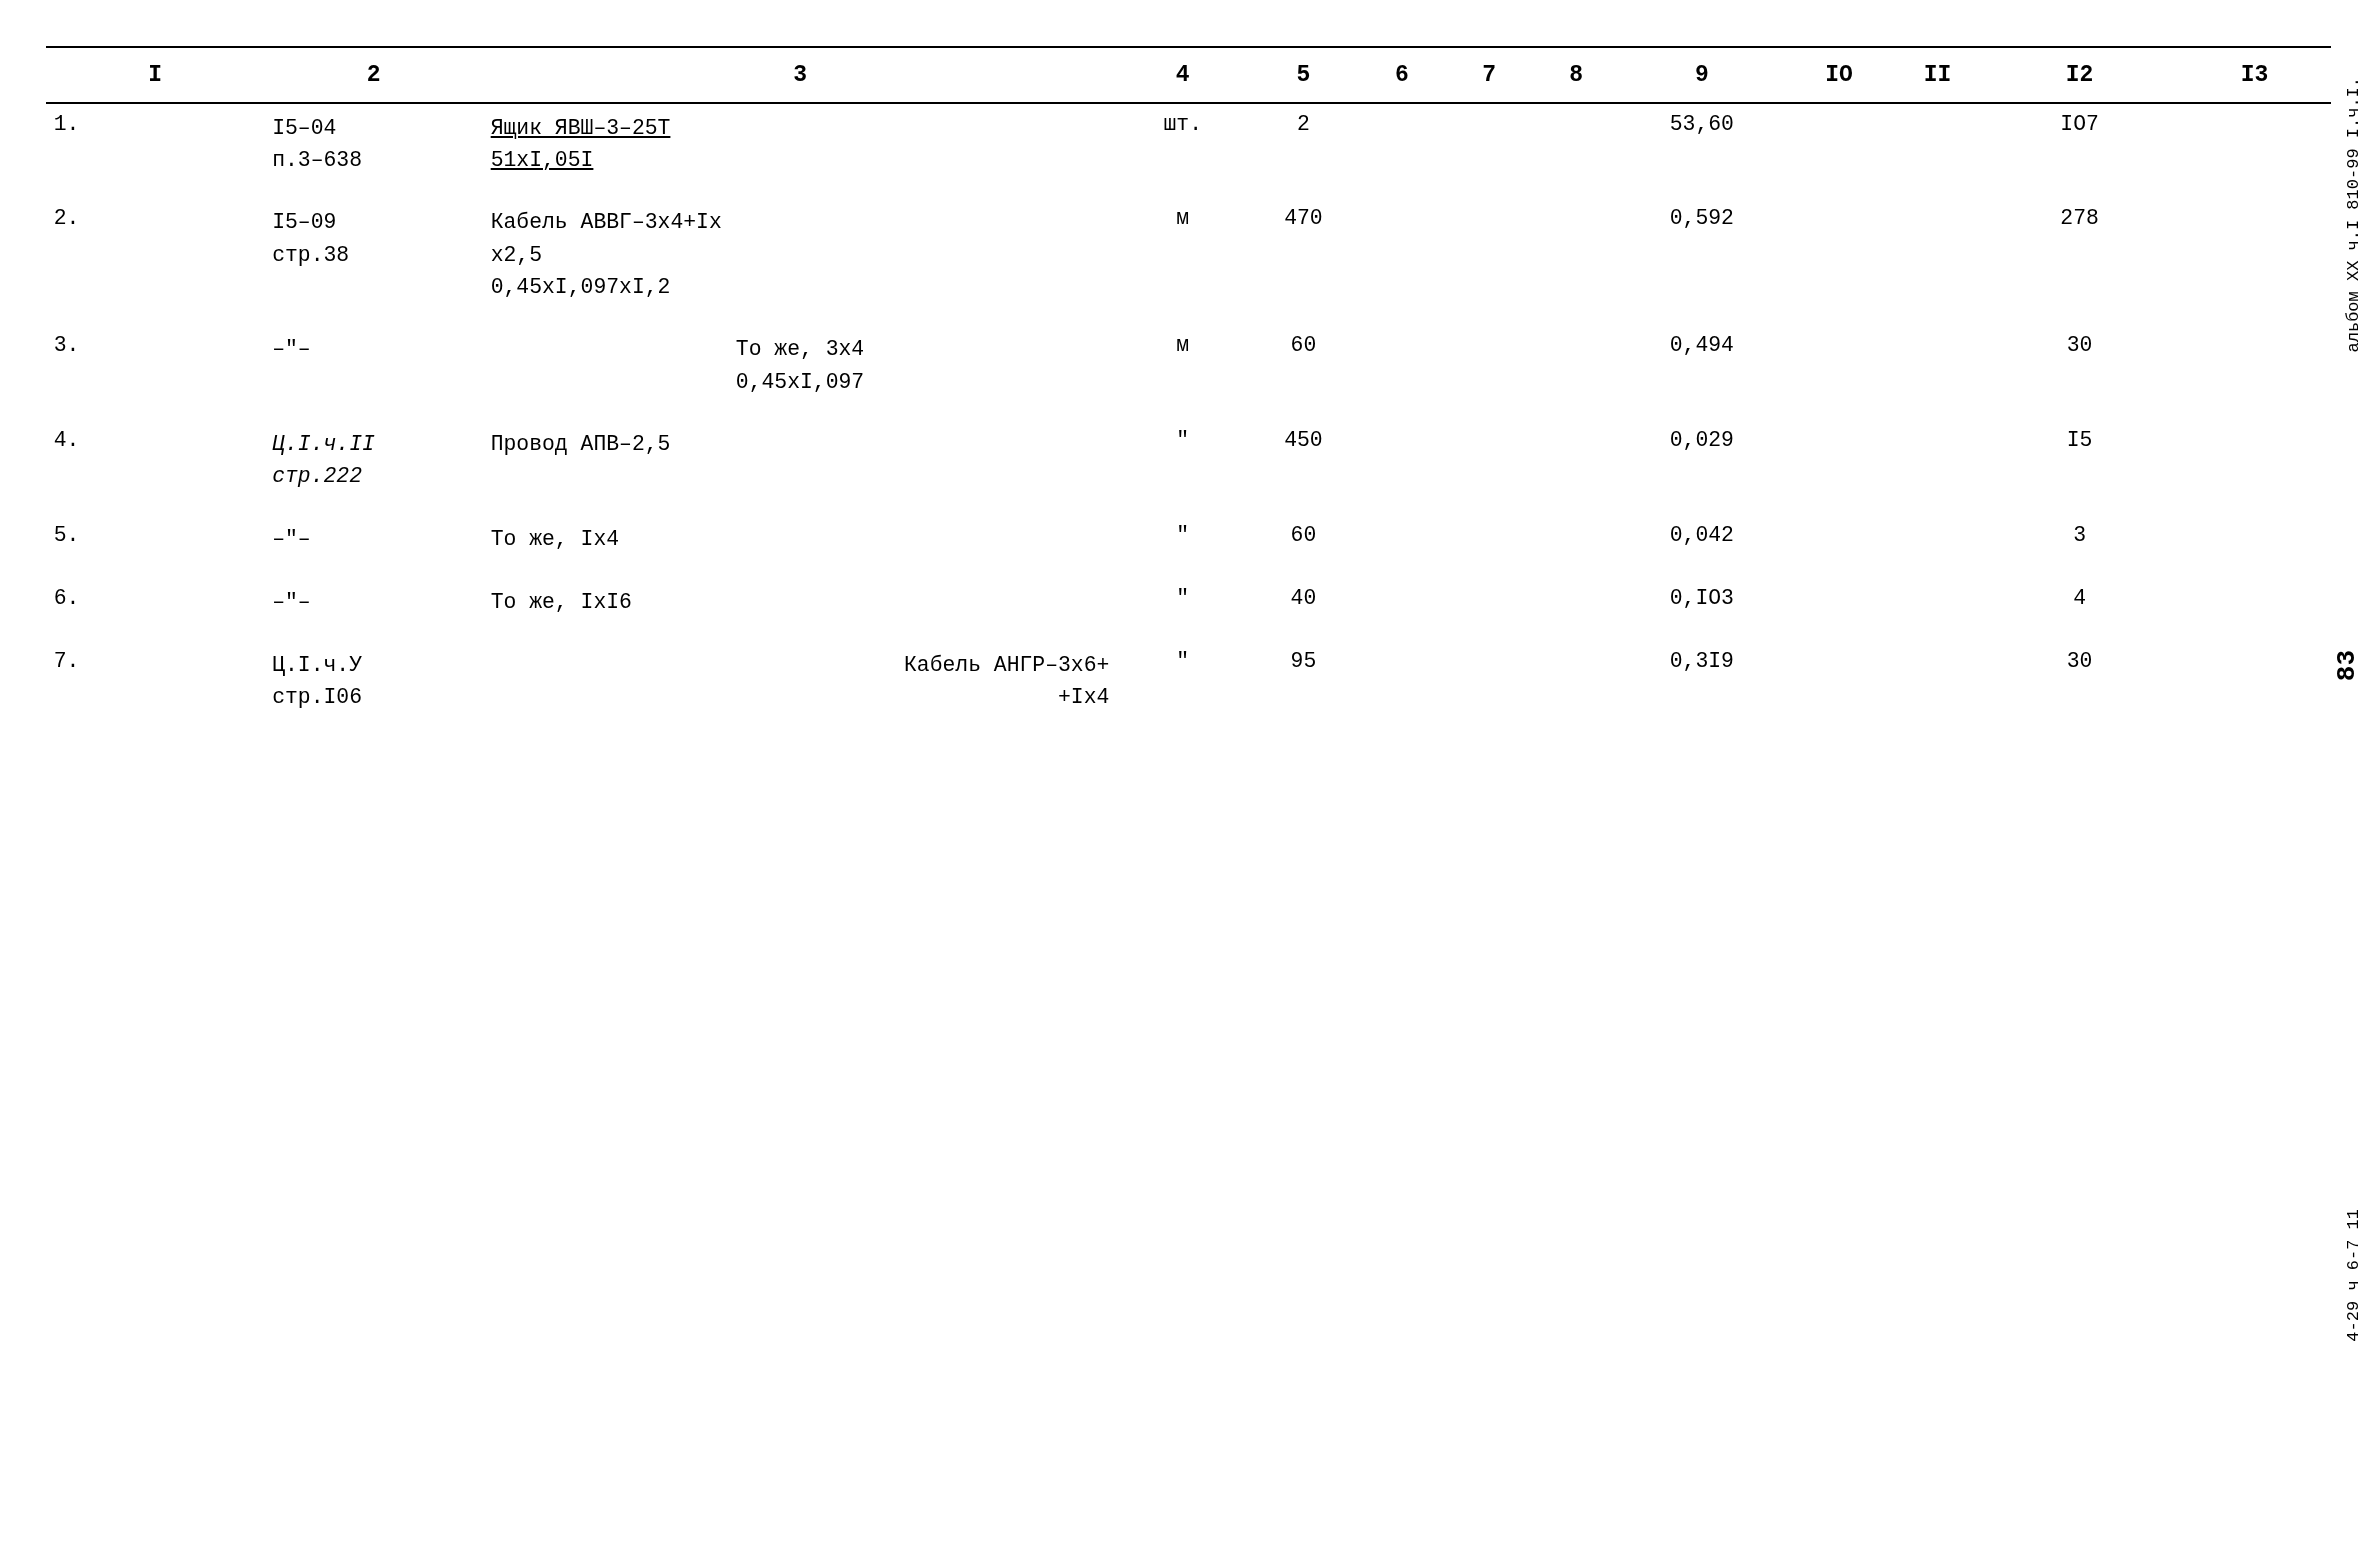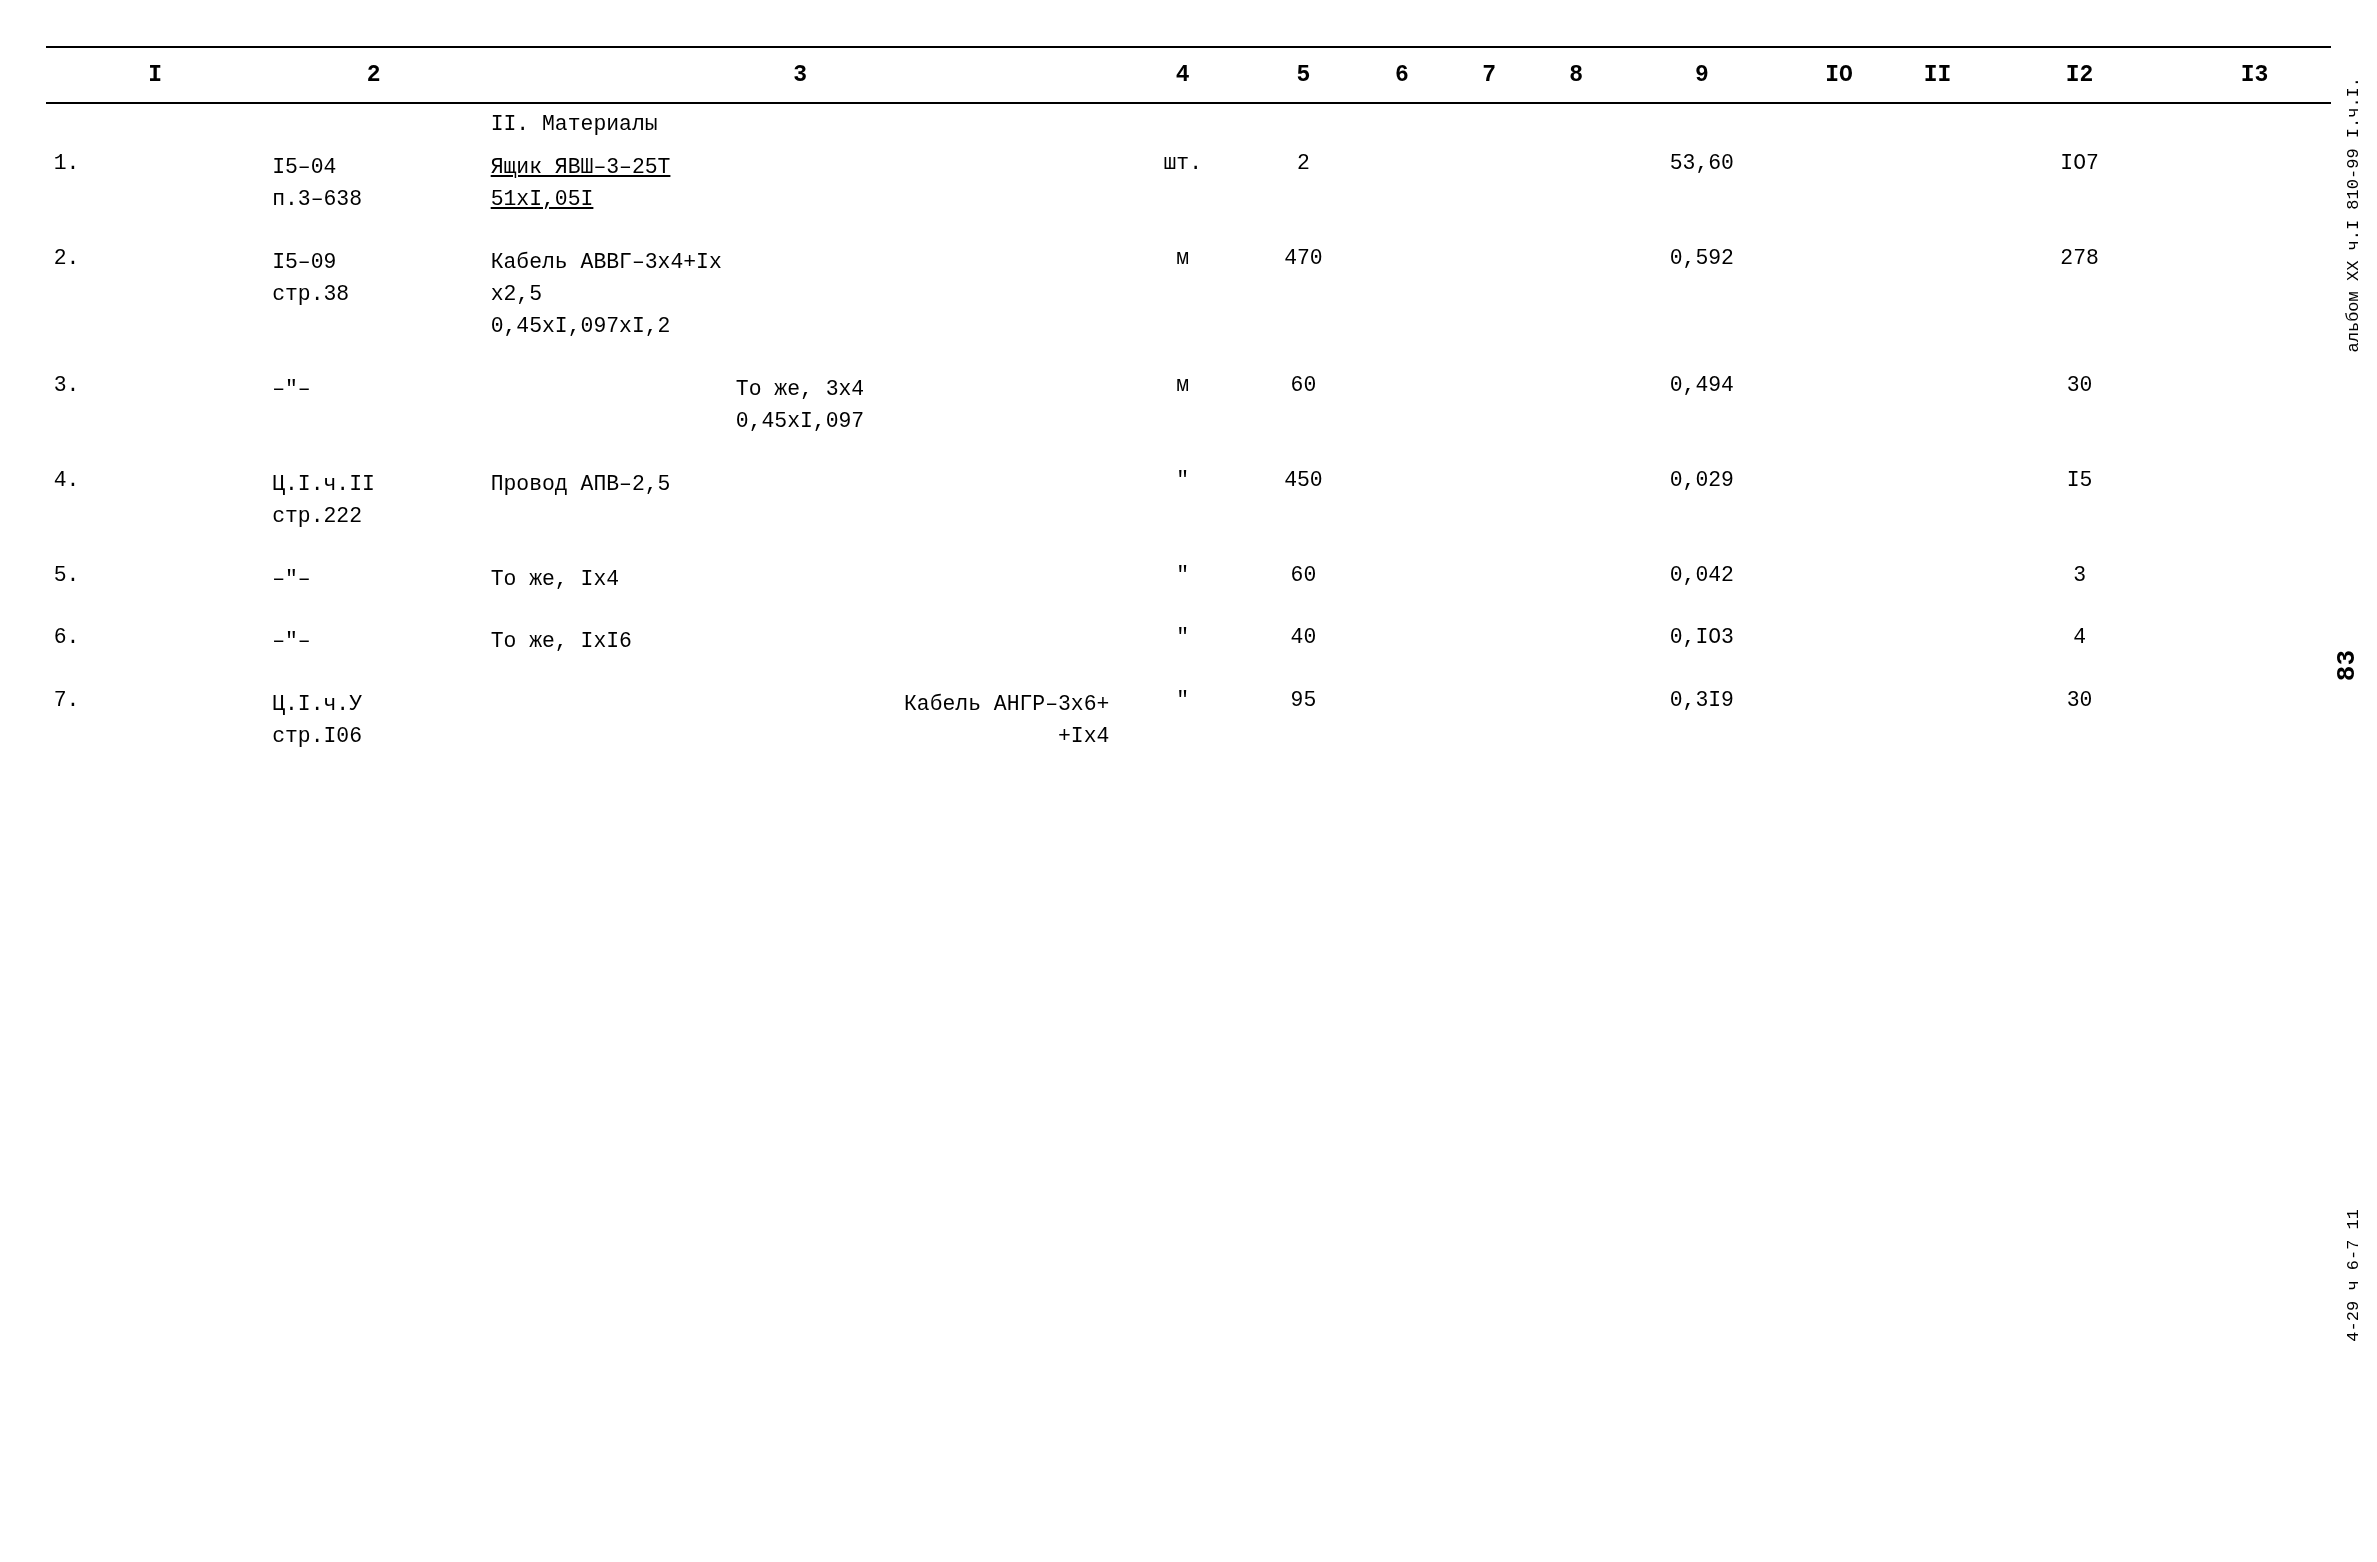--- a/index.html
+++ b/index.html
@@ -134,26 +134,20 @@
         <th class="col-8">8</th>
         <th class="col-9">9</th>
         <th class="col-10">IO</th>
         <th class="col-11">II</th>
         <th class="col-12">I2</th>
         <th class="col-13">I3</th>
       </tr>
     </thead>
     <tbody>
 
-      <tr class="data-row">
-        <td class="col-1"></td>
-        <td class="col-2"></td>
-        <td class="col-3 section-header">II. Материалы</td>
-        <td colspan="10"></td>
-      </tr>
 
       <tr class="data-row">
         <td class="col-1">1.</td>
         <td class="col-2 item-ref" style="white-space:pre-line;">I5–04
 п.3–638</td>
         <td class="col-3 item-desc" style="white-space:pre-line;text-decoration:underline;">Ящик ЯВШ–3–25Т
 51хI,05I</td>
         <td class="col-4 text-center">шт.</td>
         <td class="col-5 text-center">2</td>
         <td class="col-6"></td>
@@ -209,21 +203,21 @@
         <td class="col-12 text-center">30</td>
         <td class="col-13"></td>
       </tr>
 
       <tr class="row-spacer">
           <td colspan="13"></td>
         </tr>
 
       <tr class="data-row">
         <td class="col-1">4.</td>
-        <td class="col-2 item-ref" style="white-space:pre-line;">Ц.I.ч.II
+        <td class="col-2 item-ref" style="white-space:pre-line;font-style:italic;">Ц.I.ч.II
 стр.222</td>
         <td class="col-3 item-desc" style="white-space:pre-line;">Провод АПВ–2,5</td>
         <td class="col-4 text-center">"</td>
         <td class="col-5 text-center">450</td>
         <td class="col-6"></td>
         <td class="col-7"></td>
         <td class="col-8"></td>
         <td class="col-9 text-center">0,029</td>
         <td class="col-10"></td>
         <td class="col-11"></td>

